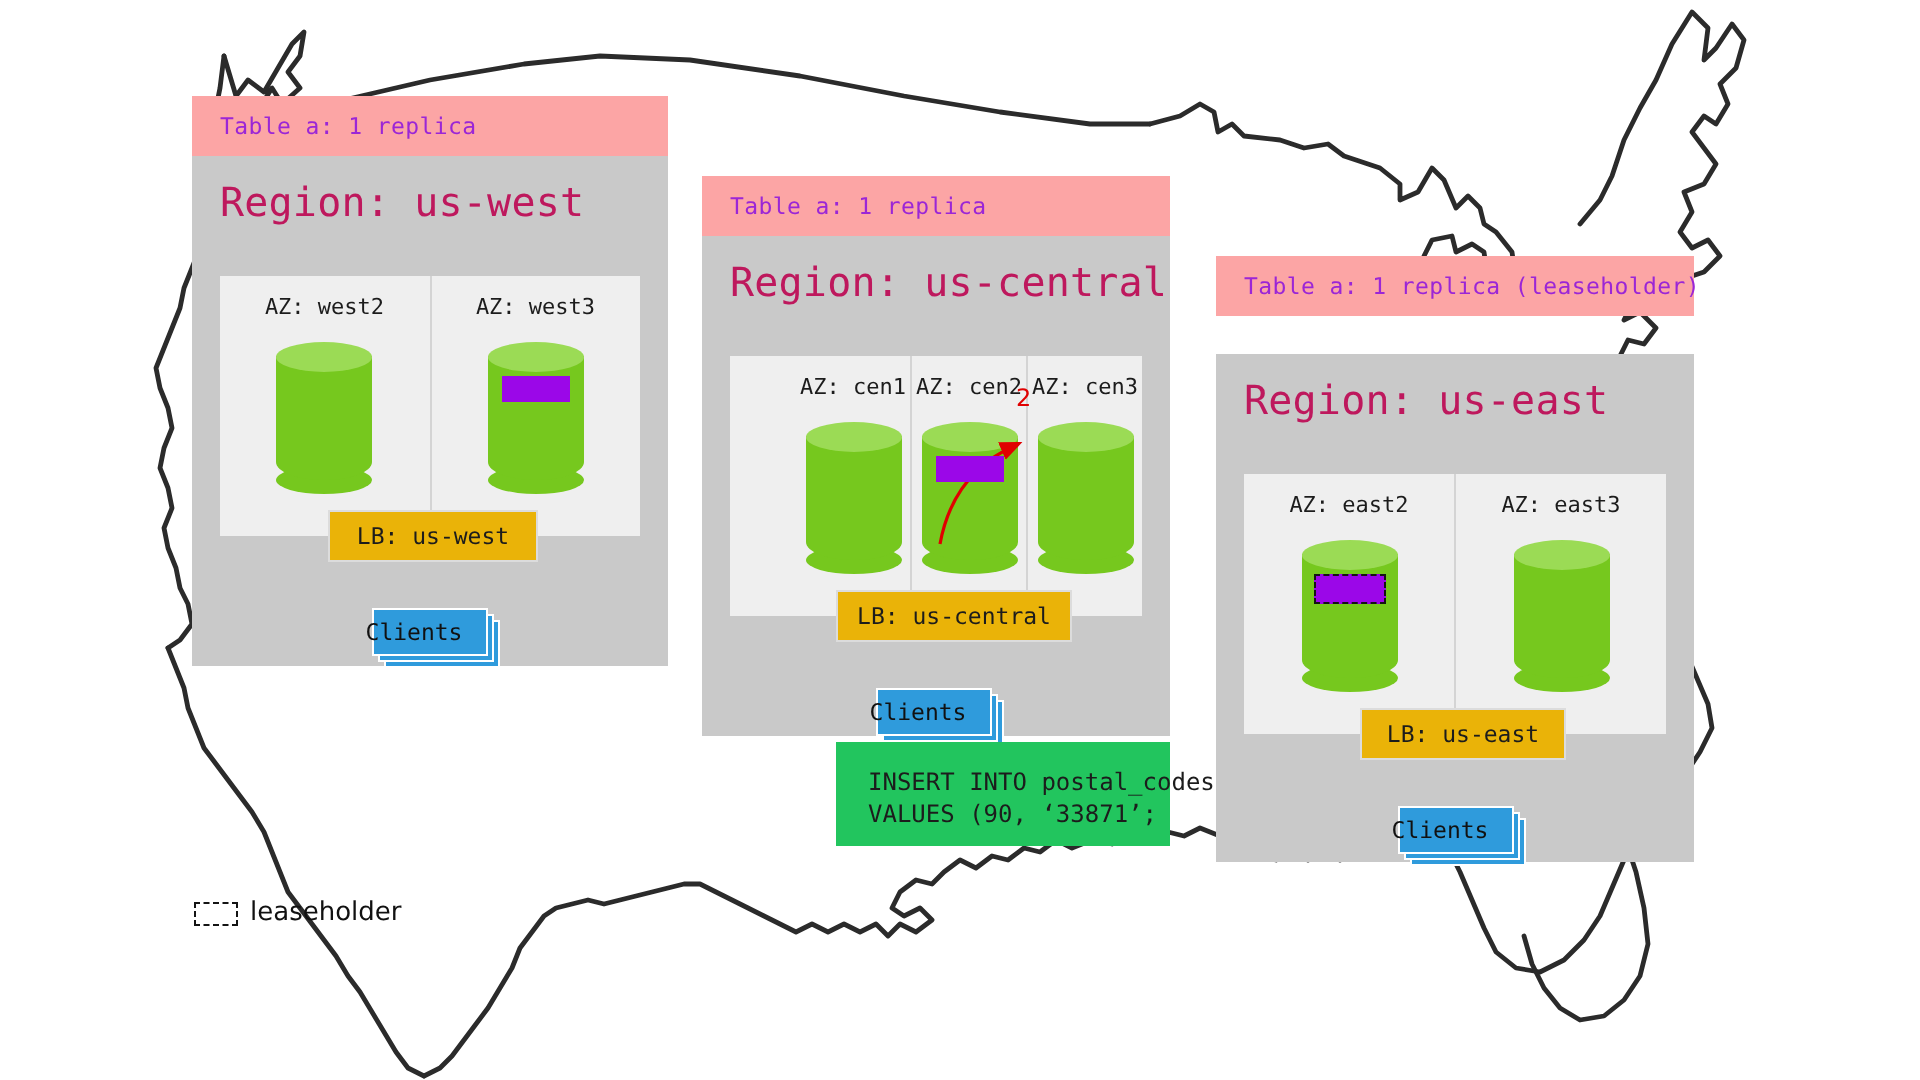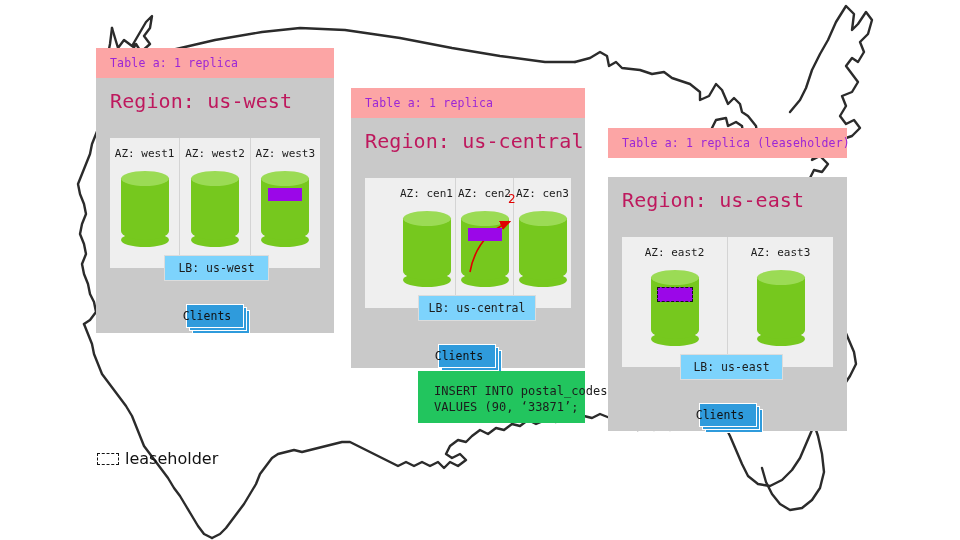--- a/index.html
+++ b/index.html
@@ -104,21 +104,21 @@
   }
   .replica.leaseholder {
     border: 1.6px dashed #141414;
     box-sizing: border-box;
     left: 6px; width: 36px; height: 15px;
   }
 
   
   .lb-box {
     position: absolute;
-    background: #7dd3fc;
+    background: #eab308;
     border: 1px solid #dcdcdc;
     box-sizing: border-box;
     display: flex; align-items: center; justify-content: center;
     font-size: 11.5px;
     color: #1c1c1c;
     white-space: nowrap;
     padding: 0 12px;
   }
 
   
@@ -162,21 +162,21 @@
     display: flex; align-items: center; gap: 6px;
   }
   .legend-swatch {
     width: 22px; height: 12px;
     border: 1.6px dashed #141414;
     box-sizing: border-box;
     background: #ffffff;
   }
   .legend-text {
     font-family: "DejaVu Sans", sans-serif;
-    font-size: 16px;
+    font-size: 13px;
     color: #111111;
     white-space: nowrap;
   }
 
   
   #arrow-layer { position: absolute; left: 0; top: 0; width: 960px; height: 540px; pointer-events: none; }
   .arrow-num {
     position: absolute;
     color: #e00000;
     font-size: 12px;
@@ -258,28 +258,20 @@
   </svg>
 
   <div class="region-panel" style="left:96px; top:48px; width:238px;">
     <div class="table-band">
       <span class="table-band-label">Table a: 1 replica</span>
     </div>
     <div class="region-body" style="height:255px;">
       <div class="region-title">Region: us-west</div>
       <div class="az-strip" style="height:130px;">
         <div class="az-cell">
-          <span class="az-label">AZ: west1</span>
-          <div class="cyl">
-            <div class="bottomcap"></div>
-            <div class="body"></div>
-            <div class="top"></div>
-          </div>
-        </div>
-        <div class="az-cell">
           <span class="az-label">AZ: west2</span>
           <div class="cyl">
             <div class="bottomcap"></div>
             <div class="body"></div>
             <div class="top"></div>
           </div>
         </div>
         <div class="az-cell">
           <span class="az-label">AZ: west3</span>
           <div class="cyl">

